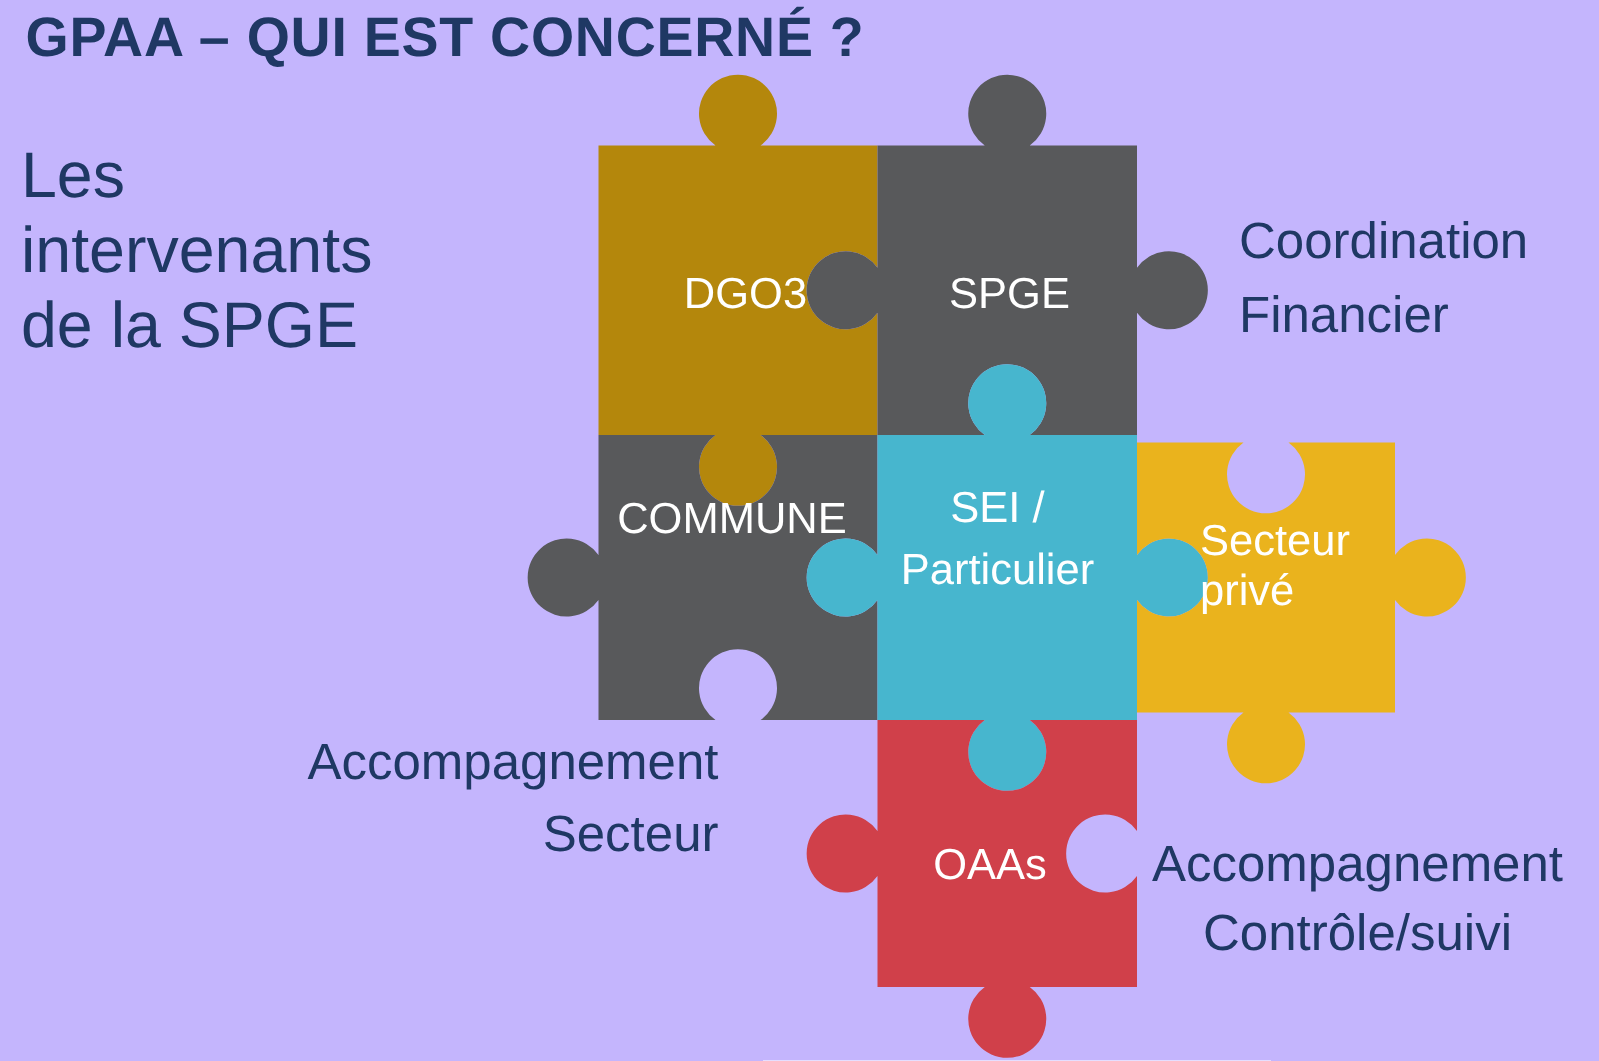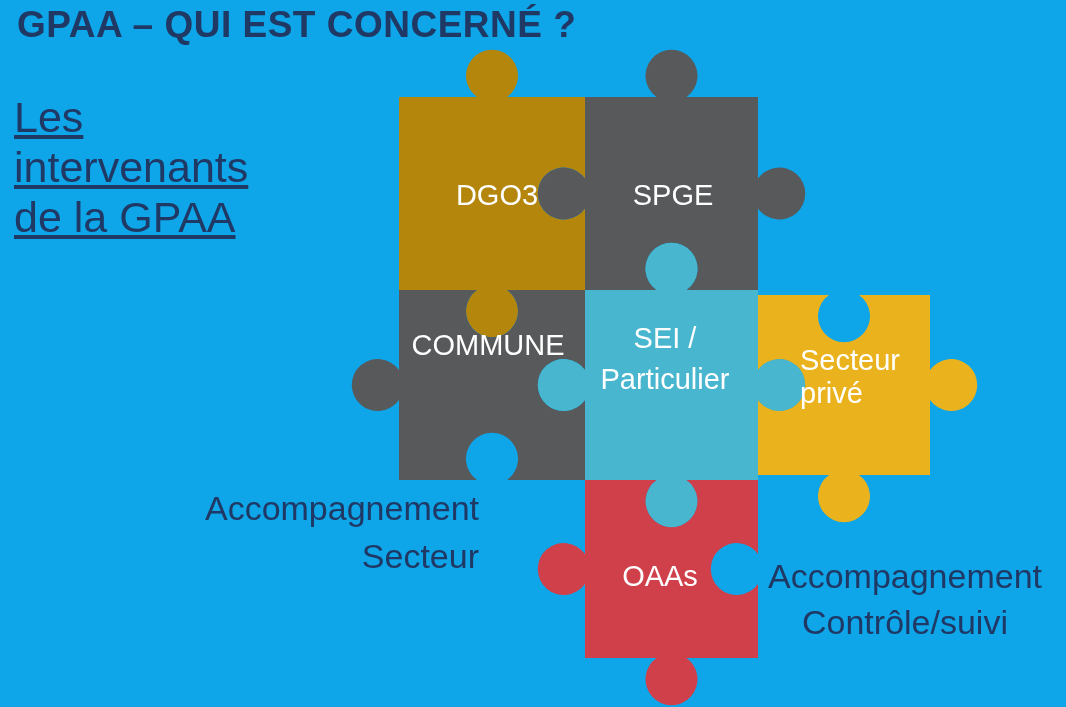--- a/index.html
+++ b/index.html
@@ -1,20 +1,20 @@
 <!DOCTYPE html>
 <html style="--navy: #1F3864; --label: #FFFFFF;"><head>
 <meta charset="utf-8">
 <style>
   html, body { margin: 0; padding: 0; background: #ffffff; }
   .canvas {
     position: relative;
     width: 1066px;
     height: 707px;
-    background: #0ea5e9;
+    background: #c4b5fd;
     overflow: hidden;
     font-family: "Liberation Sans", "DejaVu Sans", sans-serif;
   }
   .title {
     position: absolute;
     left: 17px;
     top: 4px;
     margin: 0;
     font-size: 37px;
     font-weight: bold;
@@ -22,21 +22,20 @@
     color: var(--navy, #1F3864);
     white-space: nowrap;
   }
   .intro {
     position: absolute;
     left: 14px;
     top: 92px;
     font-size: 43px;
     line-height: 50px;
     color: var(--navy, #1F3864);
-    text-decoration: underline;
   }
   .annotation {
     position: absolute;
     font-size: 34px;
     color: var(--navy, #1F3864);
   }
   .ann-coordination { left: 826px; top: 137px; line-height: 49px; }
   .ann-declaration  { right: 587px; top: 484px; line-height: 48px; text-align: right; }
   .ann-controle     { left: 758px; top: 553px; width: 294px; line-height: 46px; text-align: center; }
   svg.puzzle { position: absolute; left: 0; top: 0; }
@@ -49,40 +48,44 @@
 </head>
 <body>
 
 <div class="canvas">
 
   <h1 class="title">GPAA – QUI EST CONCERNÉ ?</h1>
 
   <div class="intro">
     <div>Les</div>
     <div>intervenants</div>
-    <div>de la GPAA</div>
+    <div>de la SPGE</div>
   </div>
 
   <svg class="puzzle" id="puzzle" width="1066" height="707" viewBox="0 0 1066 707">
       <path d="M 399 97 L 477 97 A 26 26 0 1 1 507 97 L 585 97 L 585 178.5 A 26 26 0 1 0 585 208.5 L 585 290 L 507 290 A 26 26 0 1 1 477 290 L 399 290 Z" fill="#B4870C"></path>
       <text x="497" y="205" text-anchor="middle" class="piece-label">DGO3</text>
       <path d="M 585 97 L 656.5 97 A 26 26 0 1 1 686.5 97 L 758 97 L 758 178.5 A 26 26 0 1 1 758 208.5 L 758 290 L 686.5 290 A 26 26 0 1 0 656.5 290 L 585 290 L 585 208.5 A 26 26 0 1 1 585 178.5 Z" fill="#58595B"></path>
       <text x="673" y="205" text-anchor="middle" class="piece-label">SPGE</text>
       <path d="M 399 290 L 477 290 A 26 26 0 1 0 507 290 L 585 290 L 585 370 A 26 26 0 1 0 585 400 L 585 480 L 507 480 A 26 26 0 1 0 477 480 L 399 480 L 399 400 A 26 26 0 1 1 399 370 Z" fill="#58595B"></path>
       <text x="488" y="355" text-anchor="middle" class="piece-label">COMMUNE</text>
       <path d="M 585 290 L 656.5 290 A 26 26 0 1 1 686.5 290 L 758 290 L 758 370 A 26 26 0 1 1 758 400 L 758 480 L 686.5 480 A 26 26 0 1 1 656.5 480 L 585 480 L 585 400 A 26 26 0 1 1 585 370 Z" fill="#47B6CE"></path>
       <text x="665" y="348" text-anchor="middle" class="piece-label">SEI /</text>
       <text x="665" y="389" text-anchor="middle" class="piece-label">Particulier</text>
       <path d="M 758 295 L 829 295 A 26 26 0 1 0 859 295 L 930 295 L 930 370 A 26 26 0 1 1 930 400 L 930 475 L 859 475 A 26 26 0 1 1 829 475 L 758 475 L 758 400 A 26 26 0 1 0 758 370 Z" fill="#EAB31D"></path>
       <text x="800" y="370" text-anchor="start" class="piece-label">Secteur</text>
       <text x="800" y="403" text-anchor="start" class="piece-label">privé</text>
       <path d="M 585 480 L 656.5 480 A 26 26 0 1 0 686.5 480 L 758 480 L 758 554 A 26 26 0 1 0 758 584 L 758 658 L 686.5 658 A 26 26 0 1 1 656.5 658 L 585 658 L 585 584 A 26 26 0 1 1 585 554 Z" fill="#D0404A"></path>
       <text x="660" y="586" text-anchor="middle" class="piece-label">OAAs</text>
     </svg>
 
+  <div class="annotation ann-coordination">
+    <div>Coordination</div>
+    <div>Financier</div>
+  </div>
 
   <div class="annotation ann-declaration">
     <div>Accompagnement</div>
     <div>Secteur</div>
   </div>
 
   <div class="annotation ann-controle">
     <div>Accompagnement</div>
     <div>Contrôle/suivi</div>
   </div>

